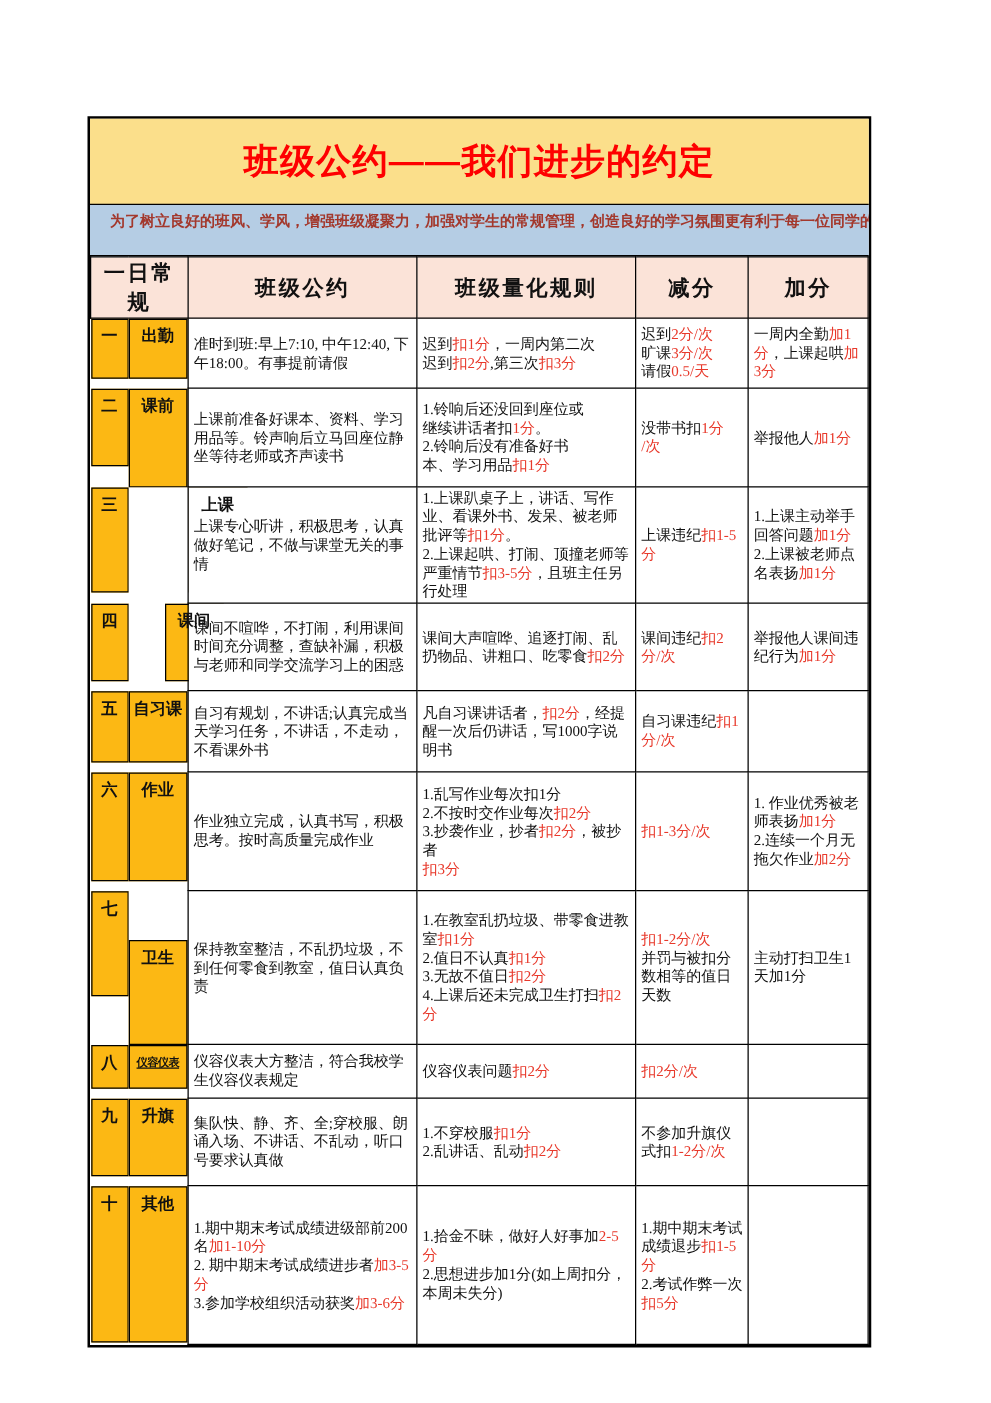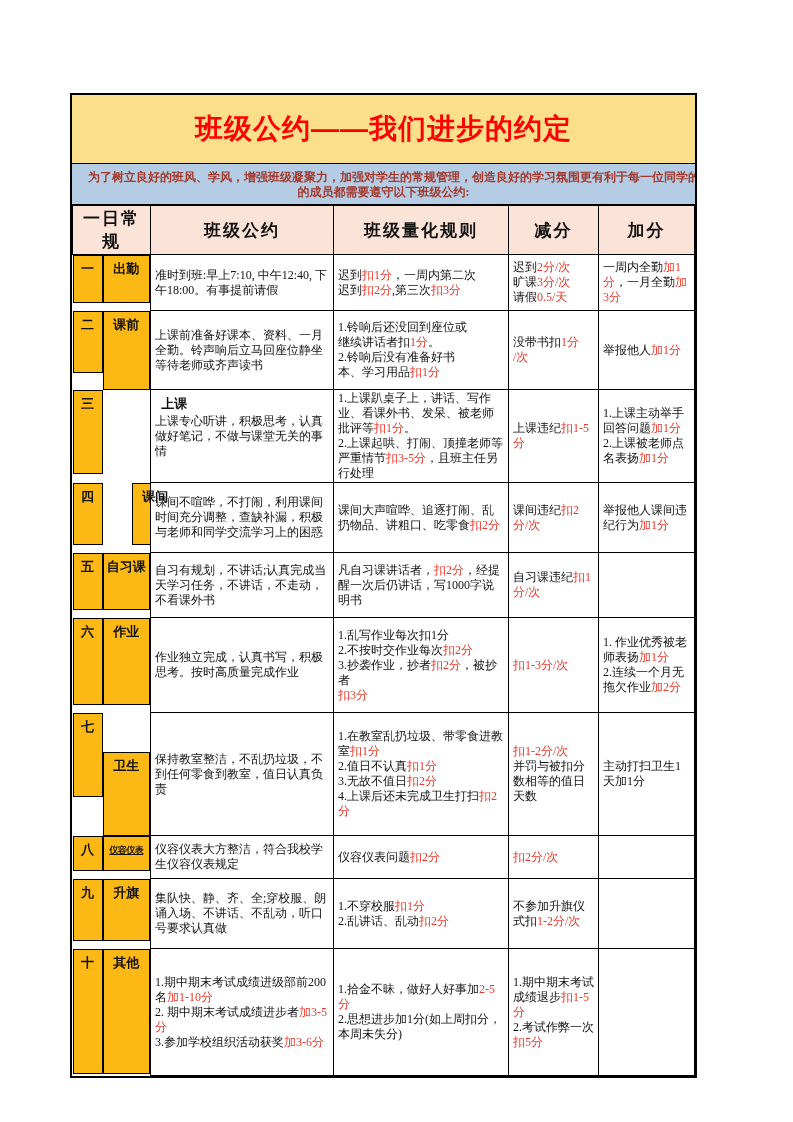--- a/index.html
+++ b/index.html
@@ -58,21 +58,20 @@
 </style>
 </head>
 <body>
 
 <div class="sheet">
   <div class="title-band">
     <span>班级公约——我们进步的约定</span>
   </div>
   <div class="intro-band">
     <div class="intro-l1">为了树立良好的班风、学风，增强班级凝聚力，加强对学生的常规管理，创造良好的学习氛围更有利于每一位同学的成</div>
-    <div class="intro-l2">的成员都需要遵守以下班级公约:</div>
   </div>
   <table>
     <colgroup>
       <col style="width:30px">
         <col style="width:48px">
         <col style="width:183px">
       <col style="width:175px">
         <col style="width:90px">
         <col>
     </colgroup>
@@ -92,30 +91,30 @@
           </td>
           <td class="oc">
             <div class="obox cat" style="height: 48px;">出勤</div>
           </td>
           <td class="bc convention"><span>准时到班:早上7:10, 中午12:40, 下午18:00。有事提前请假</span></td>
           <td class="bc rules"><span>迟到</span><span class="red">扣1分</span><span>，一周内第二次
 迟到</span><span class="red">扣2分</span><span>,第三次</span><span class="red">扣3分</span></td>
           <td class="bc deduction"><span>迟到</span><span class="red">2分/次</span><span>
 旷课</span><span class="red">3分/次</span><span>
 请假</span><span class="red">0.5/天</span></td>
-          <td class="bc bonus"><span>一周内全勤</span><span class="red">加1分</span><span>，一月全勤</span><span class="red">加3分</span></td>
+          <td class="bc bonus"><span>一周内全勤</span><span class="red">加1分</span><span>，上课起哄</span><span class="red">加3分</span></td>
         </tr>
         <tr style="height: 70px;">
           <td class="oc">
             <div class="obox num" style="height: 62px;">二</div>
           </td>
           <td class="oc">
             <div class="obox cat" style="height: 79px; font-family: Liberation Serif, serif;">课前</div>
           </td>
-          <td class="bc convention"><span>上课前准备好课本、资料、一月全勤。铃声响后立马回座位静坐等待老师或齐声读书</span></td>
+          <td class="bc convention"><span>上课前准备好课本、资料、学习用品等。铃声响后立马回座位静坐等待老师或齐声读书</span></td>
           <td class="bc rules"><span>1.铃响后还没回到座位或
 继续讲话者扣</span><span class="red">1分</span><span>。
 2.铃响后没有准备好书
 本、学习用品</span><span class="red">扣1分</span></td>
           <td class="bc deduction"><span>没带书扣</span><span class="red">1分</span><span>
 </span><span class="red">/次</span></td>
           <td class="bc bonus"><span>举报他人</span><span class="red">加1分</span></td>
         </tr>
         <tr style="height: 92px;">
           <td class="oc">

